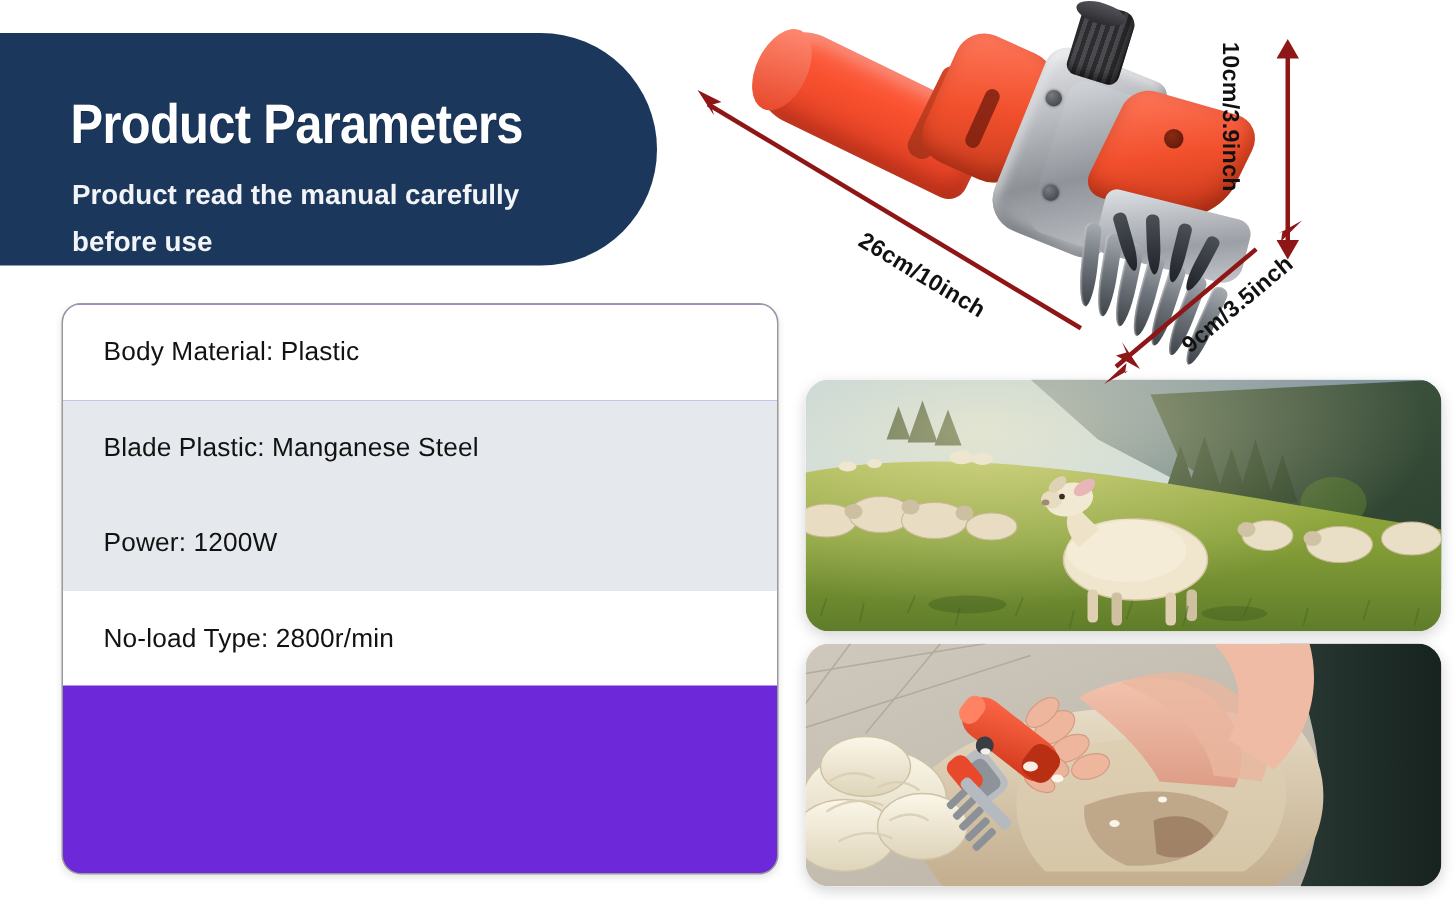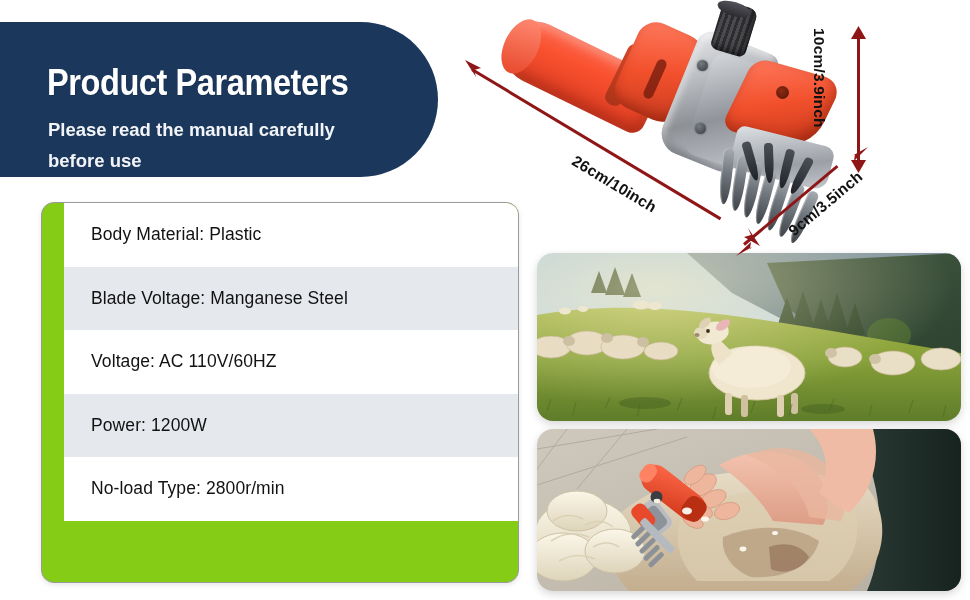--- a/index.html
+++ b/index.html
@@ -41,27 +41,26 @@
     color:#f2f4f7;
     line-height:31px;
     width:330px;
   }
 
   
   .spec-card{
     position:absolute;
     left:41px; top:202px;
     width:478px; height:381px;
-    background:#84cc16;
+    background:#6d28d9;
     border:1px solid #9a9a9a;
     border-radius:13px;
     overflow:hidden;
     box-shadow:0 2px 5px rgba(0,0,0,.10);
     z-index:4;
-    padding-left:22px;
   }
   .spec-row{
     height:63.5px;
     display:flex;
     align-items:center;
     padding-left:27px;
     font-size:17.5px;
     color:#121212;
     font-weight:500;
     letter-spacing:.1px;
@@ -266,32 +265,29 @@
   }
   .photo-pasture{ left:537px; top:253px; width:424px; height:168px; }
   .photo-shearing{ left:537px; top:429px; width:424px; height:162px; }
   .photo svg{ display:block; width:100%; height:100%; }
 </style>
 </head>
 <body>
 
 <div class="banner">
   <div class="banner-title">Product Parameters</div>
-  <div class="banner-sub">Please read the manual carefully before use</div>
+  <div class="banner-sub">Product read the manual carefully before use</div>
 </div>
 
 <div class="spec-card">
   <div class="spec-row odd">
       <span>Body Material: Plastic</span>
     </div>
   <div class="spec-row even">
-      <span>Blade Voltage: Manganese Steel</span>
-    </div>
-  <div class="spec-row odd">
-      <span>Voltage: AC 110V/60HZ</span>
+      <span>Blade Plastic: Manganese Steel</span>
     </div>
   <div class="spec-row even">
       <span>Power: 1200W</span>
     </div>
   <div class="spec-row odd">
       <span>No-load Type: 2800r/min</span>
     </div>
 </div>
 
 <div class="hero">

